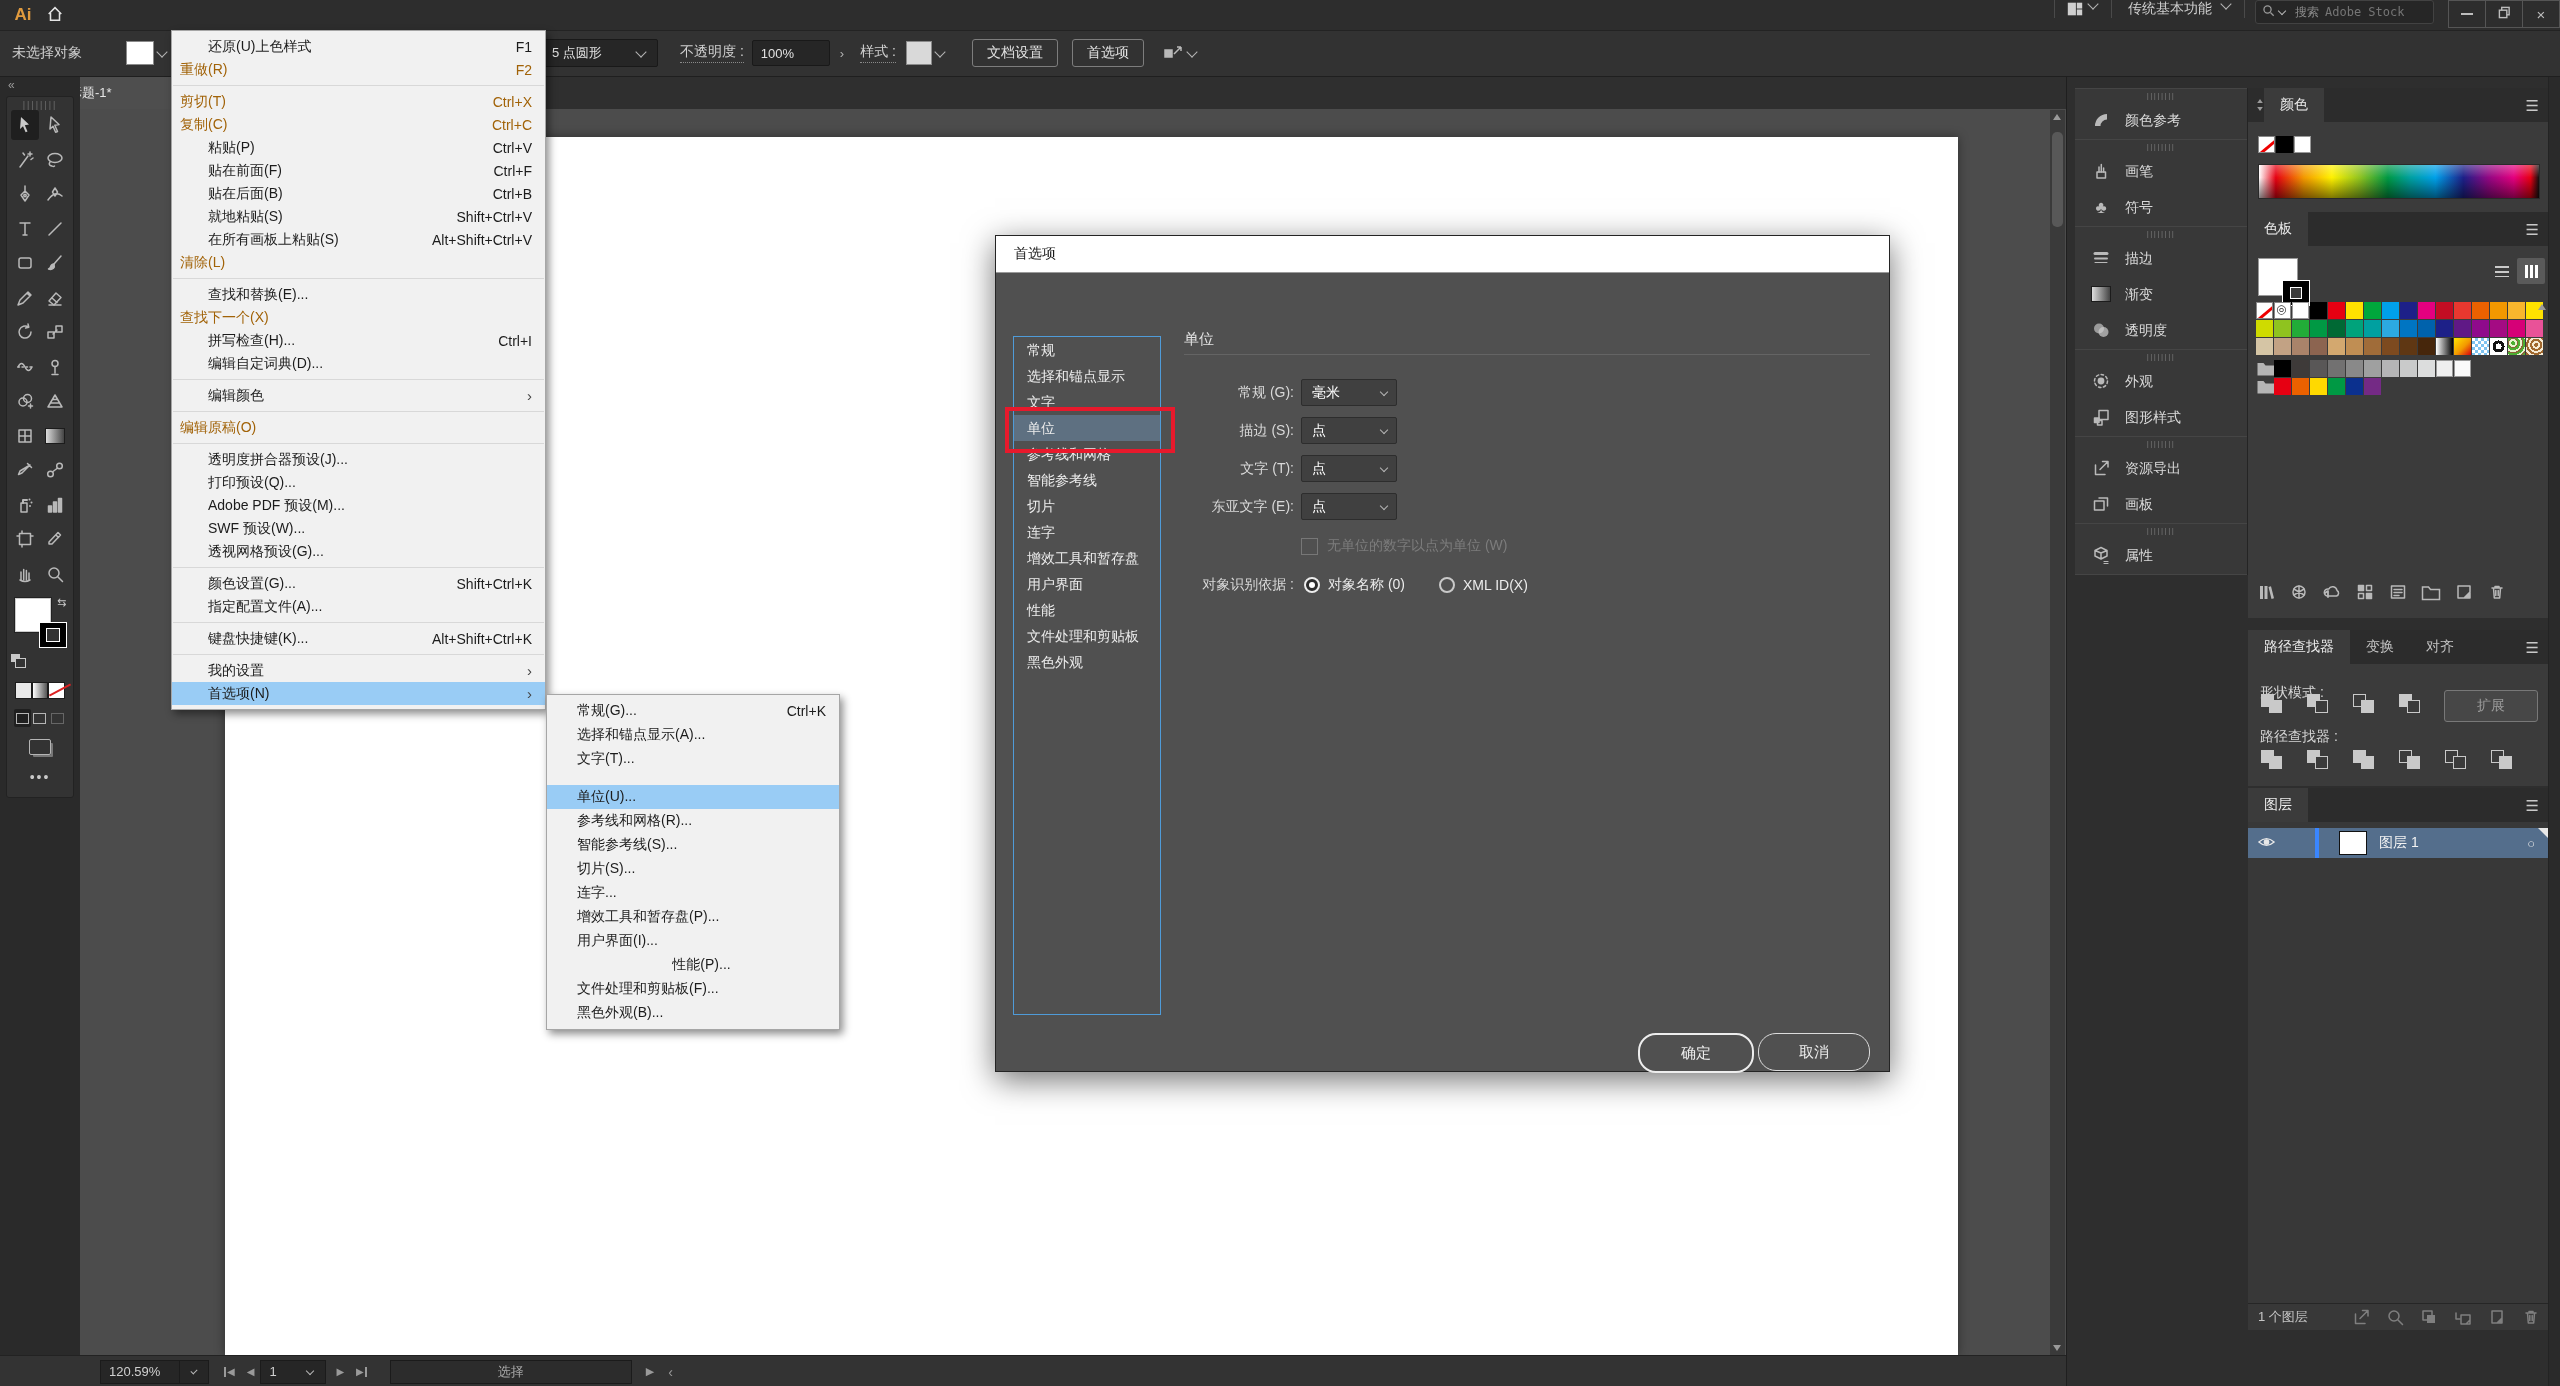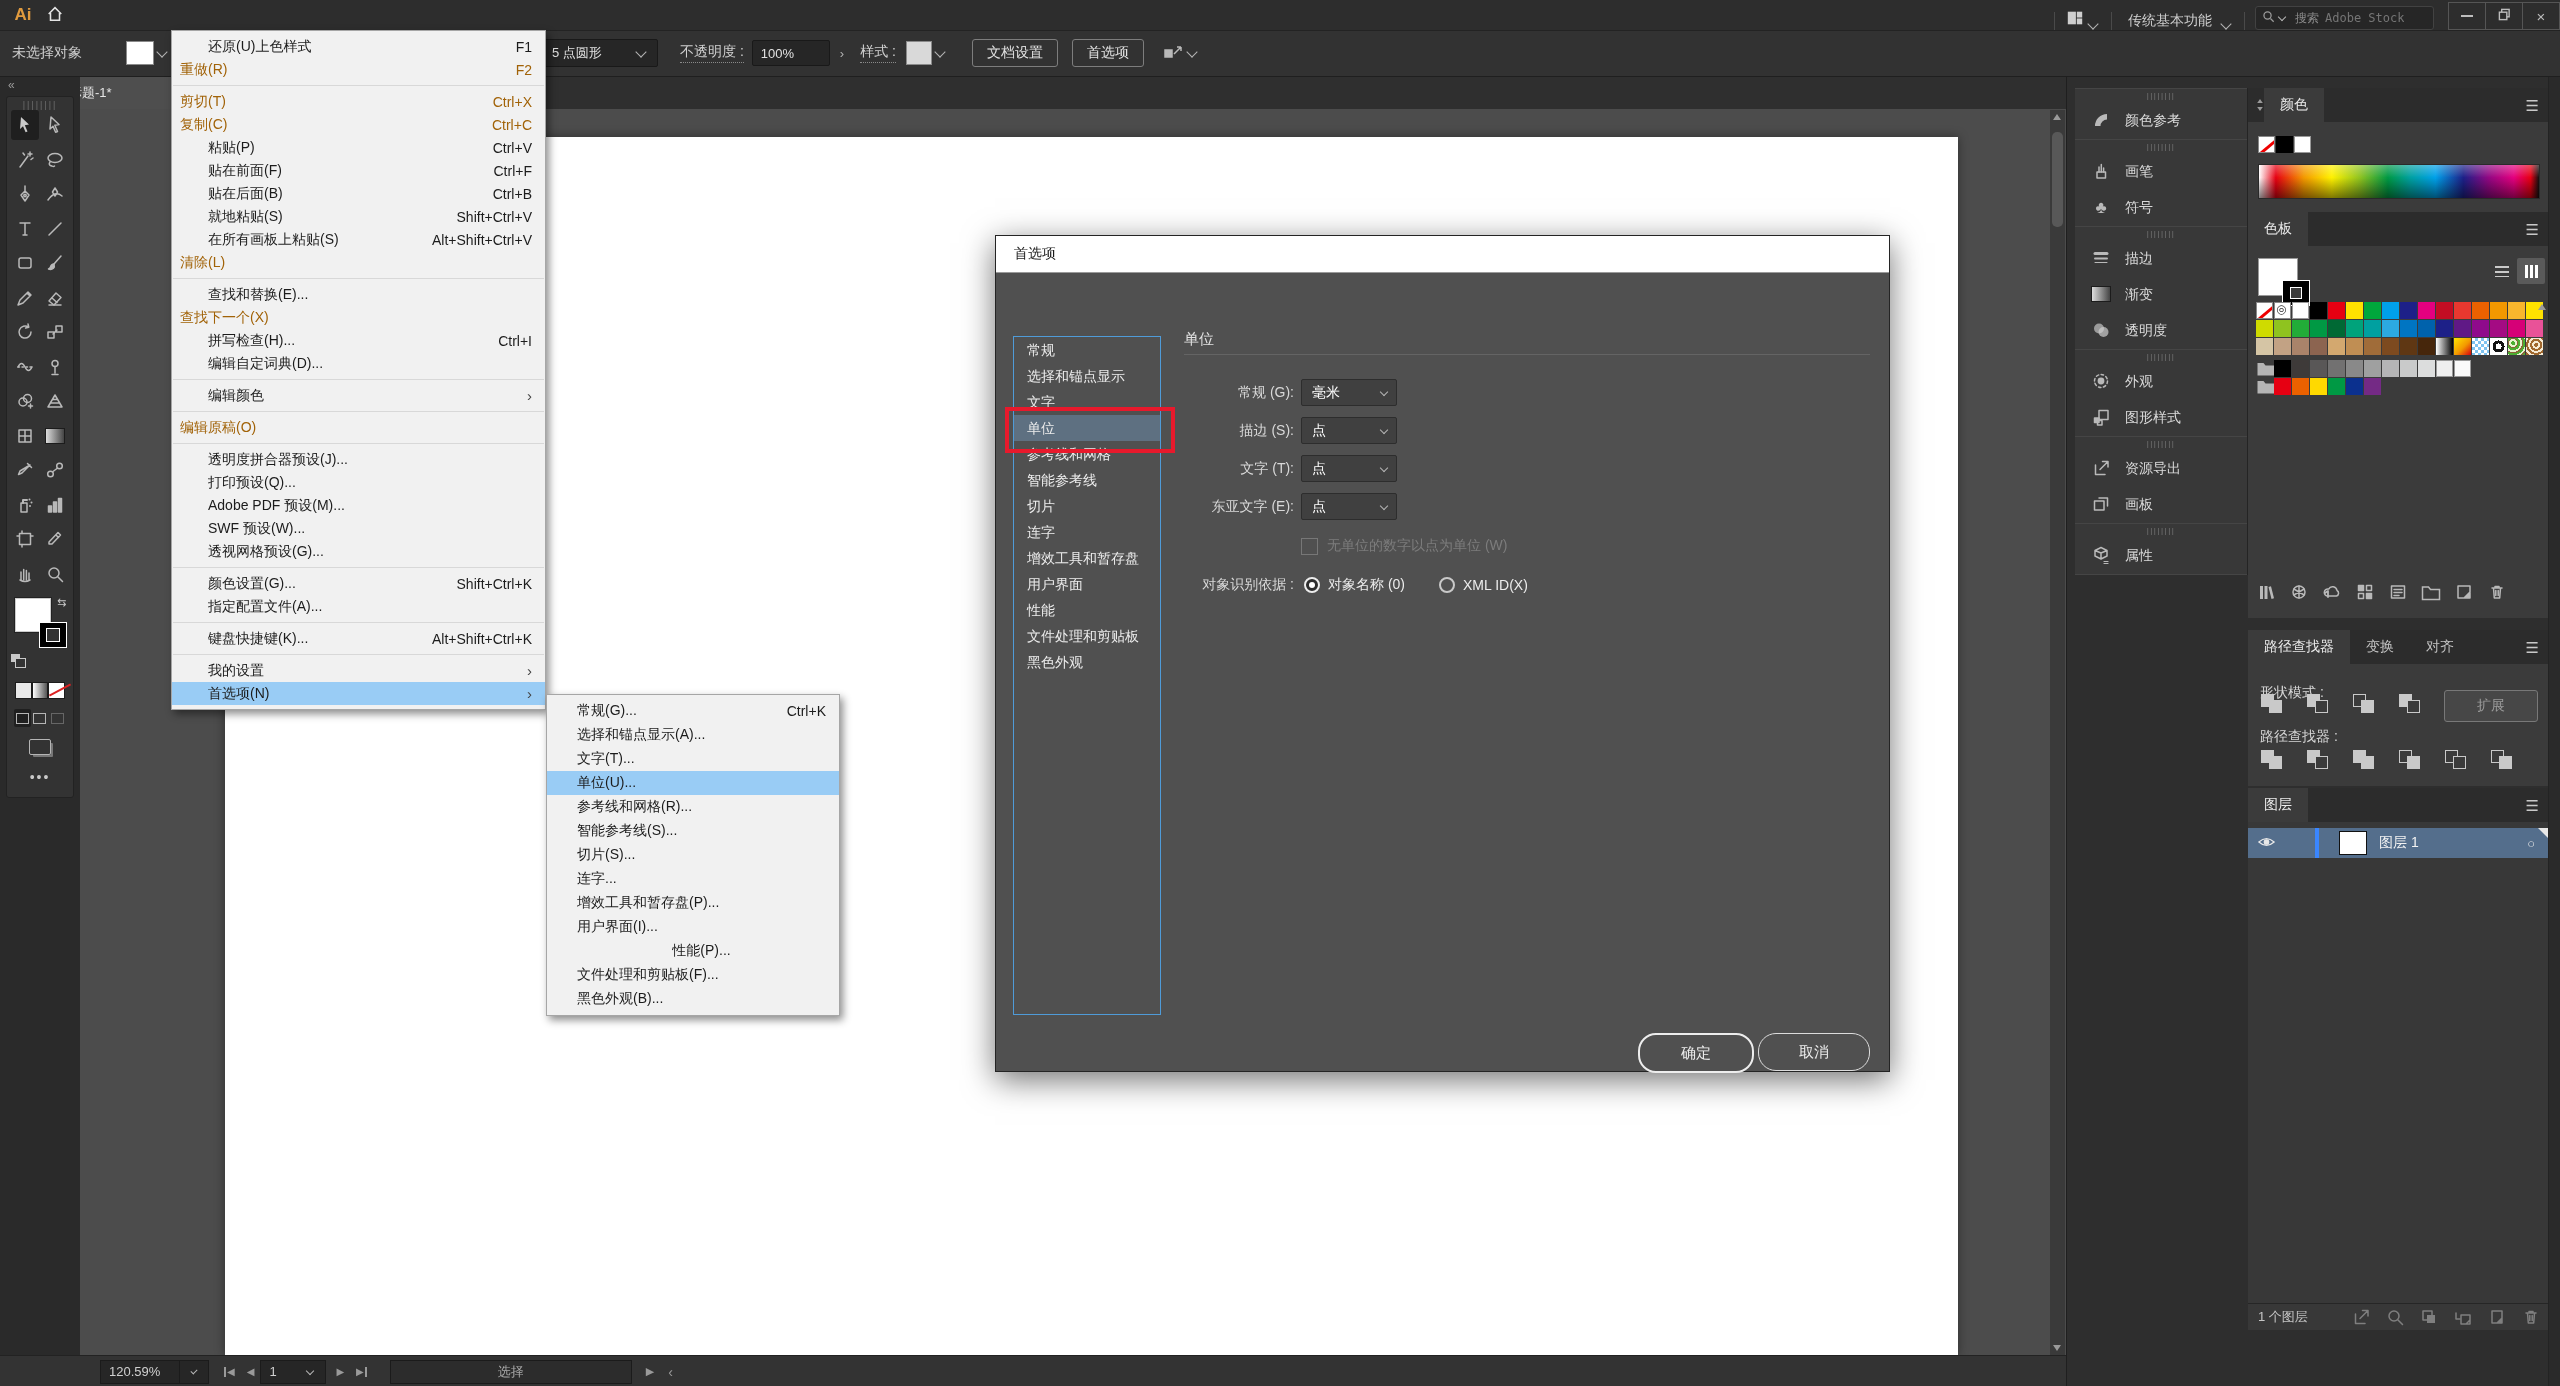--- a/index.html
+++ b/index.html
@@ -5,21 +5,21 @@
   html,body{margin:0;padding:0;background:#222;}
   #root{position:relative;width:2560px;height:1386px;overflow:hidden;background:#4c4c4c;
         font-family:"Liberation Sans","DejaVu Sans",sans-serif;font-size:14px;color:#d6d6d6;}
   
   .menubar{position:absolute;left:0;top:0;width:2560px;height:30px;background:#2d2d2d;border-bottom:1px solid #232323;display:flex;align-items:center;z-index:70;}
   .ai-logo{width:34px;text-align:center;font-weight:bold;font-size:17px;color:#e09a3e;margin-left:6px;}
   .home-ic{margin:0 10px 0 6px;}
   .mb-items{display:flex;margin-left:28px;}
   .mb-item{padding:0 15px;line-height:30px;color:#d8d8d8;font-size:14px;}
   .mb-item.active{background:#191919;}
-  .mb-right{margin-left:auto;display:flex;align-items:flex-end;height:30px;}
+  .mb-right{margin-left:auto;display:flex;align-items:flex-start;height:30px;}
   .vsep{width:1px;height:18px;background:#4a4a4a;margin:0 10px;}
   .ws-label{color:#cfcfcf;margin:0 6px;}
   .searchbox{display:flex;align-items:center;width:165px;height:22px;background:#262626;border:1px solid #424242;border-radius:3px;padding:0 6px;color:#8a8a8a;font-size:12px;}
   .searchbox .ph{margin-left:6px;white-space:nowrap;overflow:hidden;}
   .ph-mono{font-family:"DejaVu Sans Mono","Liberation Mono",monospace;color:#757575;}
   .winbtn{width:36px;height:26px;border:1px solid #555;border-left:none;display:flex;align-items:center;justify-content:center;color:#bdbdbd;font-size:13px;}
   .winbtn.first{border-left:1px solid #555;}
   .chev{display:inline-block;width:7px;height:7px;border-right:1.6px solid #b5b5b5;border-bottom:1.6px solid #b5b5b5;transform:rotate(45deg);margin:0 4px 2px 4px;vertical-align:middle;}
   .chev.sm{width:5px;height:5px;}
   
@@ -546,21 +546,21 @@
       <div class="mi" style="height: 24px; align-items: center;">
         <span>常规(G)...</span>
         <span class="sc">Ctrl+K</span>
       </div>
       <div class="mi" style="height: 24px;">
         <span>选择和锚点显示(A)...</span>
       </div>
       <div class="mi" style="height: 24px;">
         <span>文字(T)...</span>
       </div>
-      <div class="mi hl" style="height: 24px;">
+      <div class="mi hl" style="height: 24px; margin-top: 14px;">
         <span>单位(U)...</span>
       </div>
       <div class="mi" style="height: 24px;">
         <span>参考线和网格(R)...</span>
       </div>
       <div class="mi" style="height: 24px;">
         <span>智能参考线(S)...</span>
       </div>
       <div class="mi" style="height: 24px;">
         <span>切片(S)...</span>

